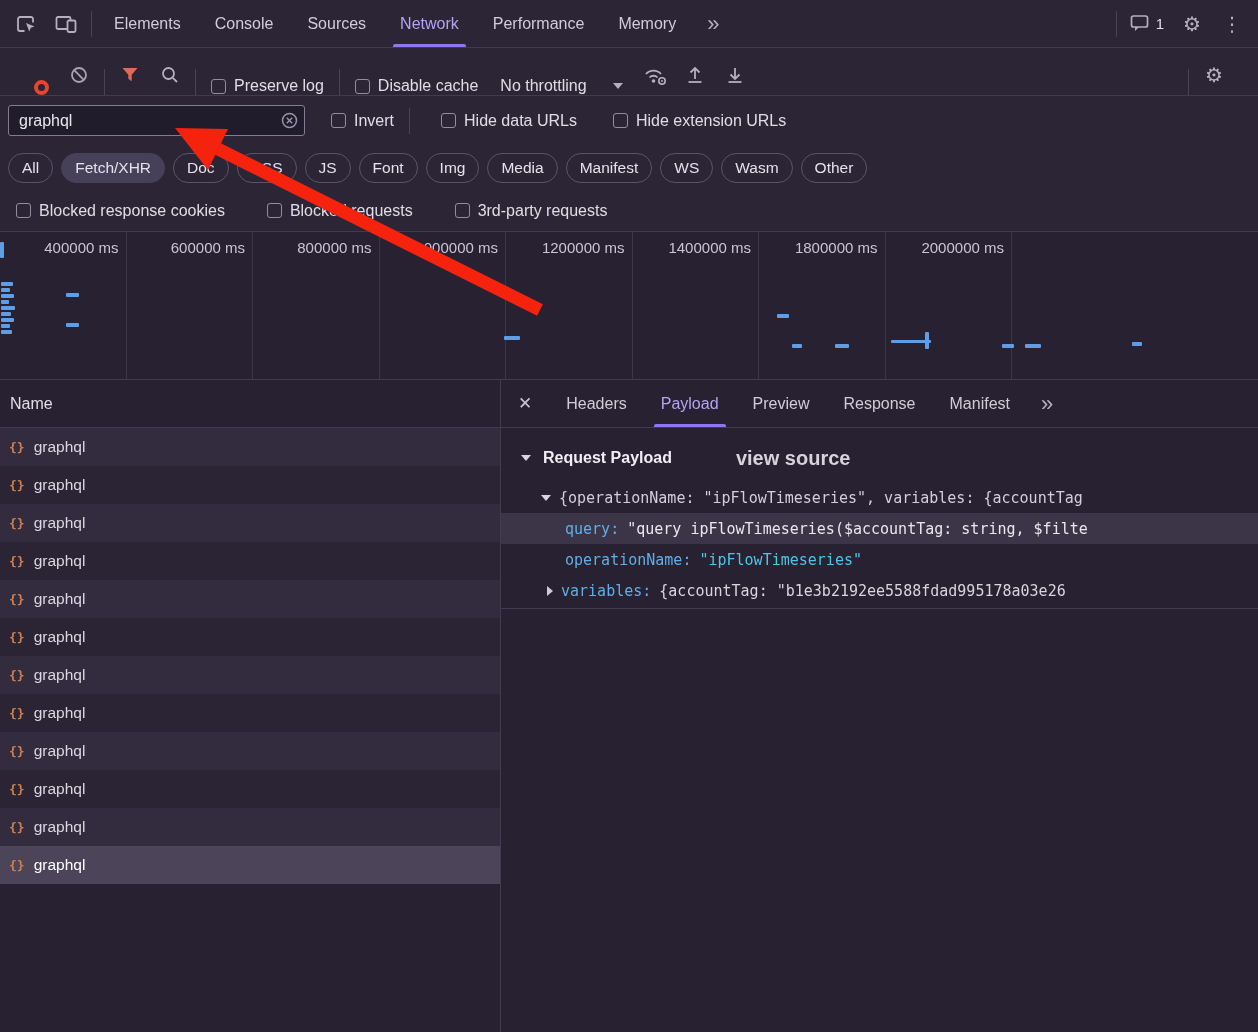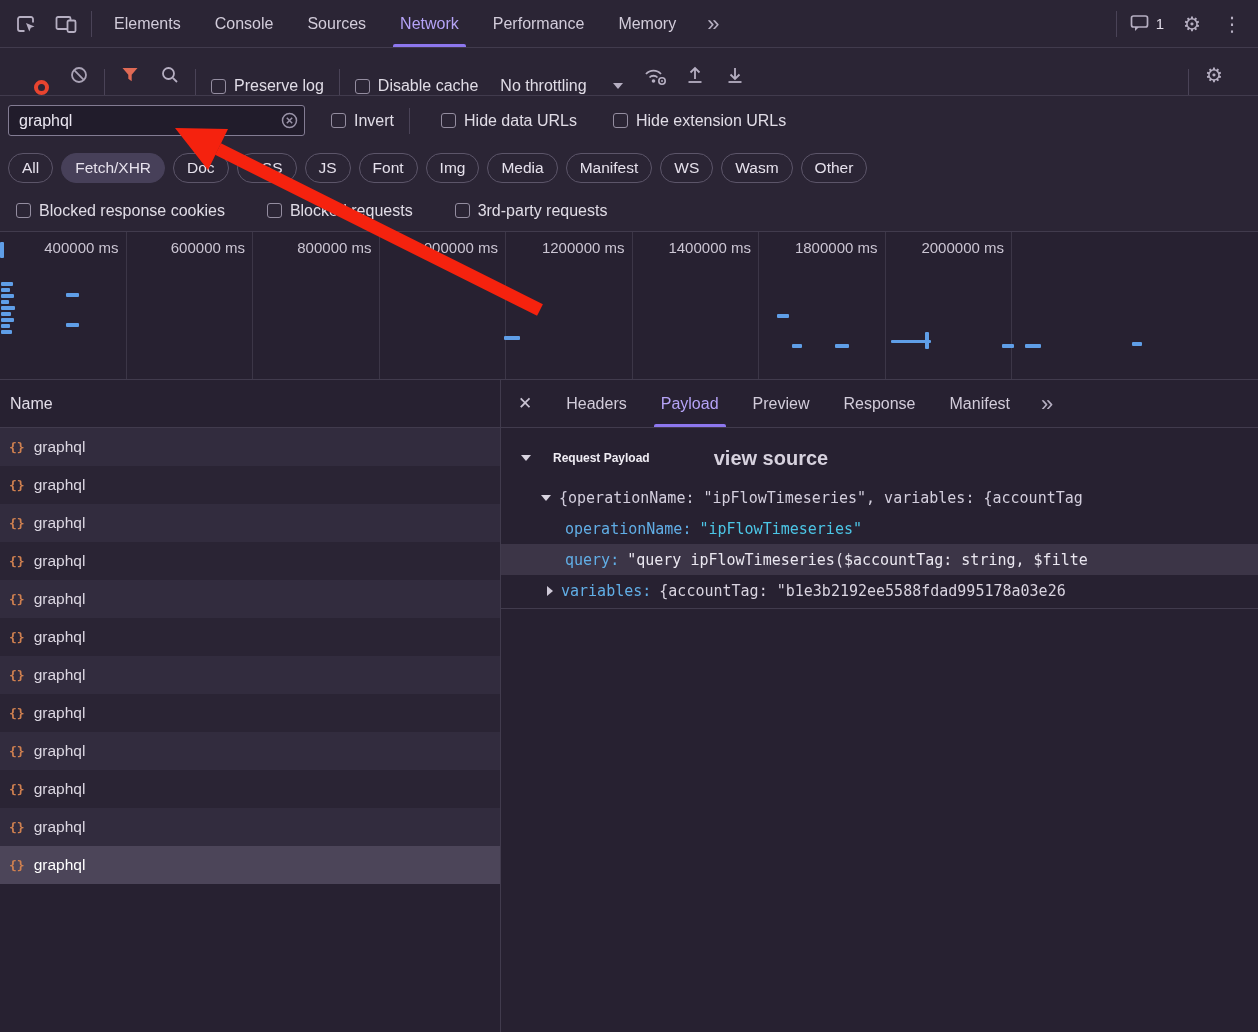--- a/index.html
+++ b/index.html
@@ -70,21 +70,21 @@
   .detail-tabs{height:48px;flex:none;border-bottom:1px solid #413b4d;display:flex;align-items:center;}
   .close-x{padding:0 17px;font-size:17px;color:#c9c3d2;}
   .detail-tab{padding:0 17px;height:100%;display:flex;align-items:center;font-size:16px;color:#d2ccda;position:relative;}
   .detail-tab.selected{color:#b5a3f6;}
   .detail-tab.selected::after{content:'';position:absolute;left:10px;right:10px;bottom:0;height:3px;background:#8d77ee;border-radius:2px 2px 0 0;}
 
   .payload{padding-top:12px;}
   .rp-header{display:flex;align-items:center;height:36px;padding-left:20px;}
   .tri-down{width:0;height:0;border-left:5px solid transparent;border-right:5px solid transparent;border-top:6px solid #d9d4e0;flex:none;}
   .tri-right{width:0;height:0;border-top:5px solid transparent;border-bottom:5px solid transparent;border-left:6px solid #cfc9d8;flex:none;}
-  .rp-title{font-size:12px;font-weight:bold;color:#f0edf4;margin-left:22px;}
+  .rp-title{font-size:16px;font-weight:bold;color:#f0edf4;margin-left:12px;}
   .view-source{font-size:20px;color:#d7d2de;margin-left:64px;font-weight:bold;}
   .tree{font-family:"DejaVu Sans Mono",monospace;font-size:15px;margin-top:6px;}
   .tree-row{height:31px;display:flex;align-items:center;white-space:pre;overflow:hidden;}
   .tree-row .tri-down,.tree-row .tri-right{margin-right:8px;}
   .row-root{padding-left:40px;color:#d3cedd;}
   .row-child{padding-left:64px;}
   .row-var{padding-left:46px;}
   .row-hl{background:#3c3547;}
   .k{color:#61aee6;margin-right:8px;}
   .v-str{color:#4cc6e6;}
@@ -386,27 +386,27 @@
           <span class="tri-down"></span>
           <span class="rp-title">Request Payload</span>
           <span class="view-source">view source</span>
         </div>
 
         <div class="tree">
           <div class="tree-row row-root">
             <span class="tri-down"></span>
             <span>{operationName: "ipFlowTimeseries", variables: {accountTag</span>
           </div>
+          <div class="tree-row row-child row-hl">
+            <span class="k">query:</span>
+            <span class="v-plain">"query ipFlowTimeseries($accountTag: string, $filte</span>
+          </div>
           <div class="tree-row row-child">
             <span class="k">operationName:</span>
             <span class="v-str">"ipFlowTimeseries"</span>
-          </div>
-          <div class="tree-row row-child row-hl">
-            <span class="k">query:</span>
-            <span class="v-plain">"query ipFlowTimeseries($accountTag: string, $filte</span>
           </div>
           <div class="tree-row row-var">
             <span class="tri-right"></span>
             <span class="k">variables:</span>
             <span class="v-obj">{accountTag: "b1e3b2192ee5588fdad995178a03e26</span>
           </div>
           <div class="tree-sep"></div>
         </div>
       </div>
     </div>

